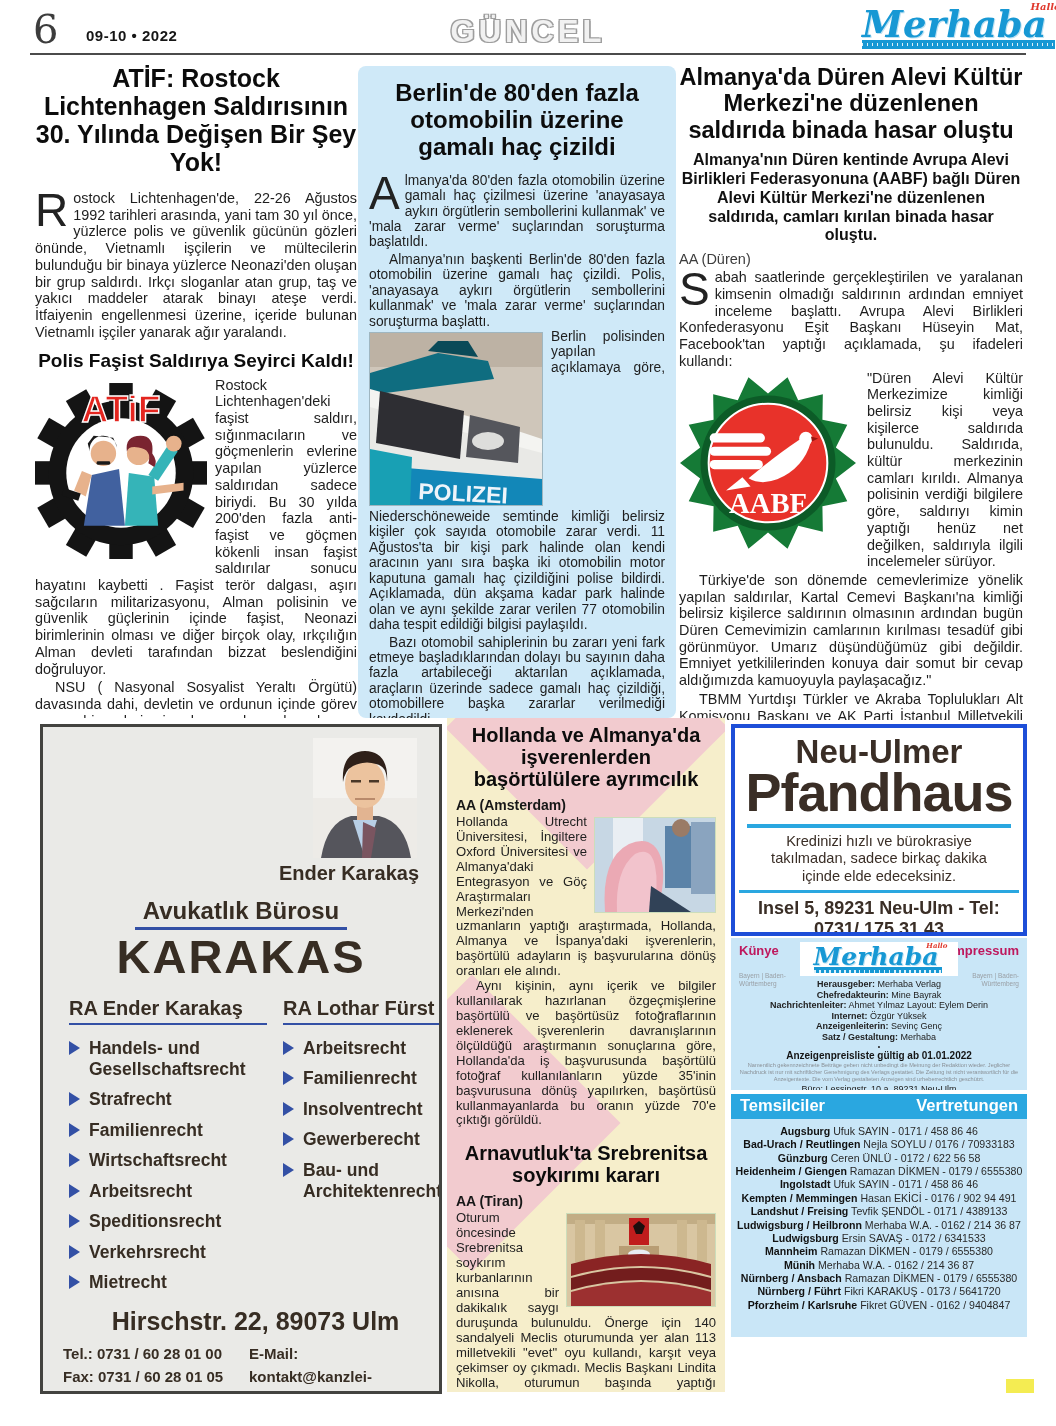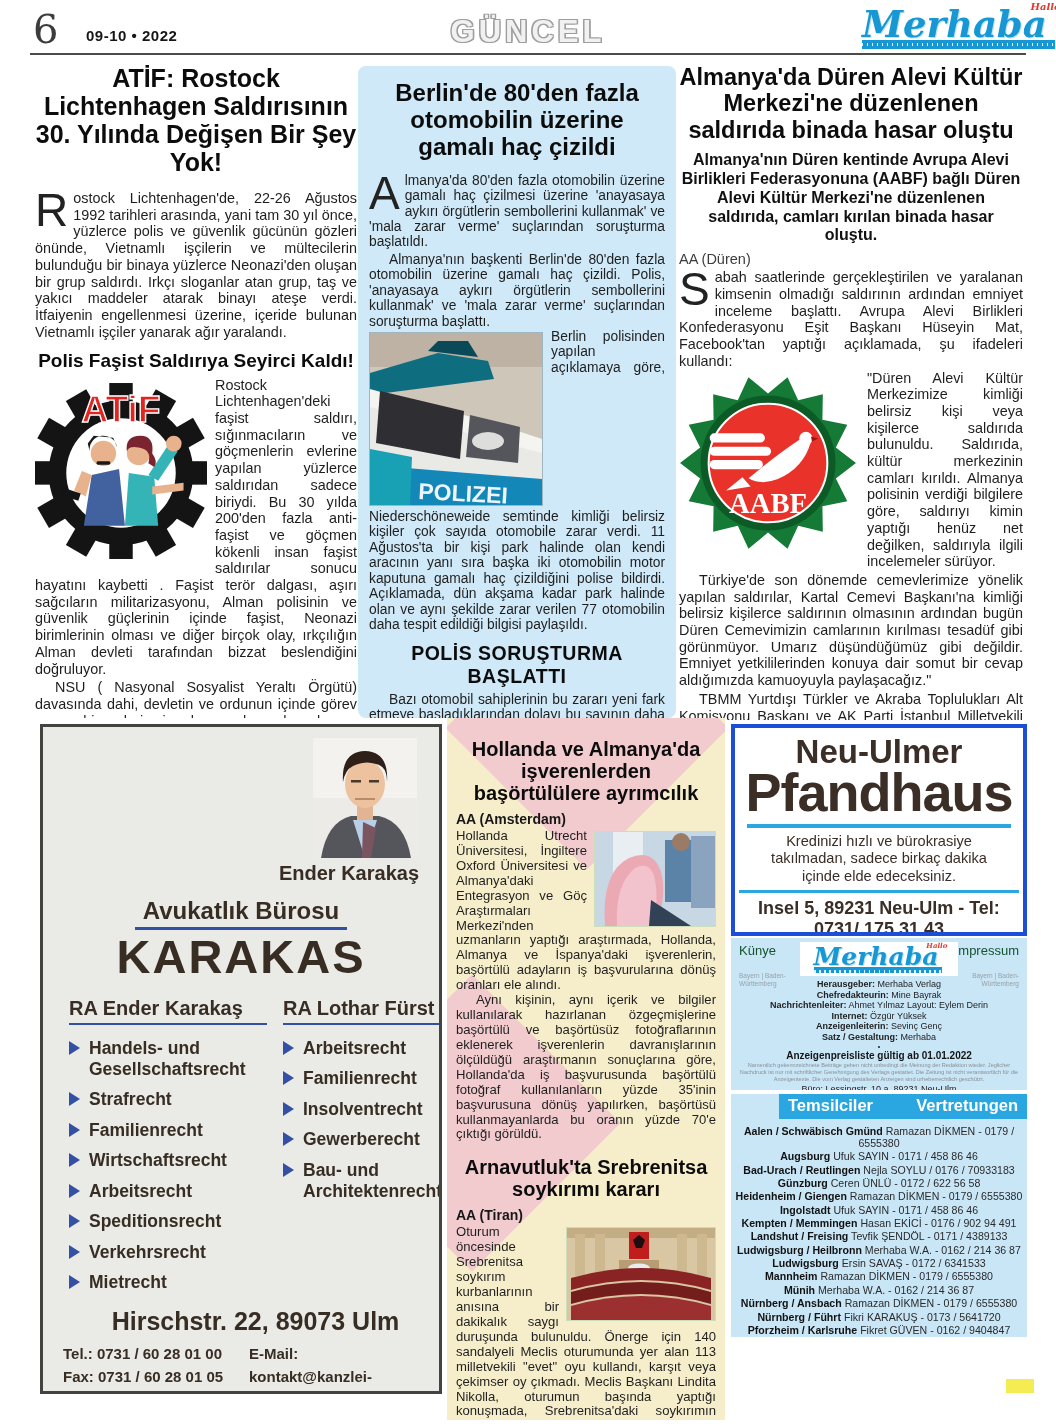--- a/index.html
+++ b/index.html
@@ -51,58 +51,58 @@
   .k-cols{display:flex;padding:16px 22px 0 26px;gap:16px;}
   .k-col1{width:198px;flex:none;}
   .k-col2{flex:1;}
   .k-coltitle{font-weight:700;font-size:20px;border-bottom:2.5px solid #3350a5;padding-bottom:3px;margin-bottom:13px;white-space:nowrap;}
   .k-item{display:flex;gap:9px;font-weight:700;font-size:17.5px;line-height:1.2;margin-bottom:9.5px;}
   .tri{width:0;height:0;border-left:11px solid #3350a5;border-top:7px solid transparent;border-bottom:7px solid transparent;margin-top:3px;flex:none;}
   .k-address{text-align:center;font-weight:700;font-size:25px;margin-top:4px;padding-left:29px;}
   .k-contact{display:flex;padding:6px 14px 0 20px;font-weight:700;font-size:15px;line-height:1.55;}
   .k-contact .kc-l{width:186px;flex:none;}
   
-  .cream{position:absolute;left:447px;top:718px;width:260px;height:662px;background:#f6eecb;overflow:hidden;padding:20px 9px;}
+  .cream{position:absolute;left:447px;top:718px;width:260px;height:662px;background:#f6eecb;overflow:hidden;padding:6px 9px;}
   .diamond{position:absolute;background:#f2cbcf;transform:rotate(45deg);}
   .dia1{width:200px;height:200px;left:40px;top:-90px;}
   .dia2{width:210px;height:210px;left:-80px;top:300px;}
   .c-block{position:relative;}
   .c-title{font-weight:700;font-size:20px;line-height:1.1;text-align:center;color:#0c0c0c;}
   .c-source{font-weight:700;font-size:14px;margin:7px 0 2px;color:#171717;}
   .c-body{font-size:13.1px;line-height:1.14;text-align:justify;color:#1f1f1f;margin:0;}
   .photo-hijab{float:right;width:120px;height:94px;margin:2px 0 4px 7px;border:1px solid #cdb;}
   .photo-parl{float:right;width:148px;height:92px;margin:2px 0 4px 7px;border:1px solid #cdb;}
   
   .pfand{position:absolute;left:731px;top:724px;width:288px;height:204px;background:#fff;border:4px solid #1d4ed8;
          text-align:center;color:#3a2e26;overflow:hidden;}
   .pf-t1{font-weight:700;font-size:33px;line-height:1;margin-top:7px;}
   .pf-t2{font-weight:700;font-size:54px;line-height:.9;letter-spacing:-1px;}
   .pf-rule{height:4px;background:#2aa7e0;margin:7px 12px 5px;}
   .pf-rule2{height:3px;background:#2aa7e0;margin:5px 4px 5px;}
   .pf-text{font-size:14.6px;line-height:1.2;padding:0 16px;color:#3a2e26;}
   .pf-addr{font-weight:700;font-size:18px;}
   
   .kunye{position:absolute;left:731px;top:938px;width:296px;height:152px;background:#c9e6f7;overflow:hidden;}
-  .ku-label{position:absolute;top:5px;color:#14532d;font-weight:400;font-size:13px;}
+  .ku-label{position:absolute;top:5px;color:#be185d;font-weight:700;font-size:13px;}
   .ku-label.l{left:8px;}.ku-label.r{right:8px;}
   .ku-region{position:absolute;top:34px;width:58px;font-size:6.5px;color:#9aa0a6;line-height:1.3;}
   .ku-region.l{left:8px;}.ku-region.r{right:8px;text-align:right;}
   .ku-logo{width:150px;margin:4px auto 3px;background:#fff;text-align:center;padding:2px 4px 7px;position:relative;}
   .ku-logo .merhaba-logo{font-size:25px;padding-right:6px;}
   .ku-logo .merhaba-strip{bottom:-4px;height:6px;}
   .ku-logo .merhaba-sub{font-size:7px;top:-3px;right:-3px;}
   .ku-rows{text-align:center;font-size:9px;line-height:1.18;color:#222;}
   .ku-dot{text-align:center;font-size:7px;line-height:1;color:#222;}
   .ku-price{text-align:center;font-weight:700;font-size:10px;color:#141414;}
   .ku-fine{text-align:center;font-size:5.6px;color:#8a9096;line-height:1.3;padding:1px 8px;}
   .ku-contact{text-align:center;font-size:9px;line-height:1.25;color:#222;}
   
   .tems{position:absolute;left:731px;top:1094px;width:296px;height:243px;background:#c9e6f7;overflow:hidden;}
   .t-bar{display:flex;justify-content:space-between;background:#2aa7e0;color:#fff;font-weight:700;font-size:16.5px;
-         padding:2px 9px 4px;margin-left:48px;}
+         padding:2px 9px 4px;}
   .t-rows{padding:7px 2px;text-align:center;font-size:10.6px;line-height:1.12;color:#2a2a2a;}
   .t-row{margin-bottom:1.5px;}
   .t-city{font-weight:700;color:#111;}
   .yellow-mark{position:absolute;left:1006px;top:1379px;width:28px;height:14px;background:#f4ec52;}
 </style>
 </head>
 <body>
 
 <div class="page">
 
@@ -173,21 +173,20 @@
         <path d="M0,56 L130,92 L172,106 L172,120 L0,74 Z" fill="#f4f4f1"></path>
         <path d="M10,58 L94,78 L90,126 L6,110 Z" fill="#2e2e33"></path>
         <path d="M100,82 L150,94 L148,130 L96,124 Z" fill="#55565c"></path>
         <ellipse cx="118" cy="108" rx="16" ry="9" fill="#dddddb"></ellipse>
         <path d="M0,132 L172,146 L172,172 L0,172 Z" fill="#1287b8"></path>
         <path d="M0,116 L42,124 L40,172 L0,172 Z" fill="#18a0b4"></path>
         <text x="48" y="166" font-family="Liberation Sans, sans-serif" font-weight="bold" font-size="23" fill="#eef4fa" transform="rotate(3 48 166)">POLIZEI</text>
       </svg>
       <span>Berlin polisinden yapılan açıklamaya göre, Niederschöneweide semtinde kimliği belirsiz kişiler çok sayıda otomobile zarar verdi. 11 Ağustos'ta bir kişi park halinde olan kendi aracının yanı sıra başka iki otomobilin motor kaputuna gamalı haç çizildiğini polise bildirdi. Açıklamada, dün akşama kadar park halinde olan ve aynı şekilde zarar verilen 77 otomobilin daha tespit edildiği bilgisi paylaşıldı.</span>
     </p>
-    <div class="subhead-caps">POLİS SORUŞTURMA BAŞLATTI</div>
     <p class="body-p indent">Bazı otomobil sahiplerinin bu zararı yeni fark etmeye başladıklarından dolayı bu sayının daha fazla artabileceği aktarılan açıklamada, araçların üzerinde sadece gamalı haç çizildiği, otomobillere başka zararlar verilmediği kaydedildi.</p>
 
   </div>
 
   <div class="col-right">
     <div class="headline">Almanya'da Düren Alevi Kültür Merkezi'ne düzenlenen saldırıda binada hasar oluştu</div>
     <div class="lead">Almanya'nın Düren kentinde Avrupa Alevi Birlikleri Federasyonuna (AABF) bağlı Düren Alevi Kültür Merkezi'ne düzenlenen saldırıda, camları kırılan binada hasar oluştu.</div>
     <div class="source">AA (Düren)</div>
     <p class="body-p"><span class="dropcap">S</span><span>abah saatlerinde gerçekleştirilen ve yaralanan kimsenin olmadığı saldırının ardından emniyet inceleme başlattı.  Avrupa Alevi Birlikleri Konfederasyonu Eşit Başkanı Hüseyin Mat, Facebook'tan yaptığı açıklamada, şu ifadeleri kullandı:</span></p>
     <p class="body-p">
@@ -394,21 +393,20 @@
     </div>
   </div>
 
   <div class="tems">
     <div class="t-bar">
       <span>Temsilciler</span>
       <span>Vertretungen</span>
     </div>
     <div class="t-rows">
 
-    <div class="t-row"><span class="t-city">Aalen / Schwäbisch Gmünd</span> <span>Ramazan DİKMEN - 0179 / 6555380</span></div>
         <div class="t-row"><span class="t-city">Augsburg</span> <span>Ufuk SAYIN - 0171 / 458 86 46</span></div>
         <div class="t-row"><span class="t-city">Bad-Urach / Reutlingen</span> <span>Nejla SOYLU / 0176 / 70933183</span></div>
         <div class="t-row"><span class="t-city">Günzburg</span> <span>Ceren ÜNLÜ -  0172 / 622 56 58</span></div>
         <div class="t-row"><span class="t-city">Heidenheim / Giengen</span> <span>Ramazan DİKMEN - 0179 / 6555380</span></div>
         <div class="t-row"><span class="t-city">Ingolstadt</span> <span>Ufuk SAYIN - 0171 / 458 86 46</span></div>
         <div class="t-row"><span class="t-city">Kempten / Memmingen</span> <span>Hasan EKİCİ - 0176 / 902 94 491</span></div>
         <div class="t-row"><span class="t-city">Landshut / Freising</span> <span>Tevfik ŞENDÖL - 0171 / 4389133</span></div>
         <div class="t-row"><span class="t-city">Ludwigsburg / Heilbronn</span> <span>Merhaba W.A. - 0162 / 214 36 87</span></div>
         <div class="t-row"><span class="t-city">Ludwigsburg</span> <span>Ersin SAVAŞ - 0172 / 6341533</span></div>
         <div class="t-row"><span class="t-city">Mannheim</span> <span>Ramazan DİKMEN - 0179 / 6555380</span></div>

